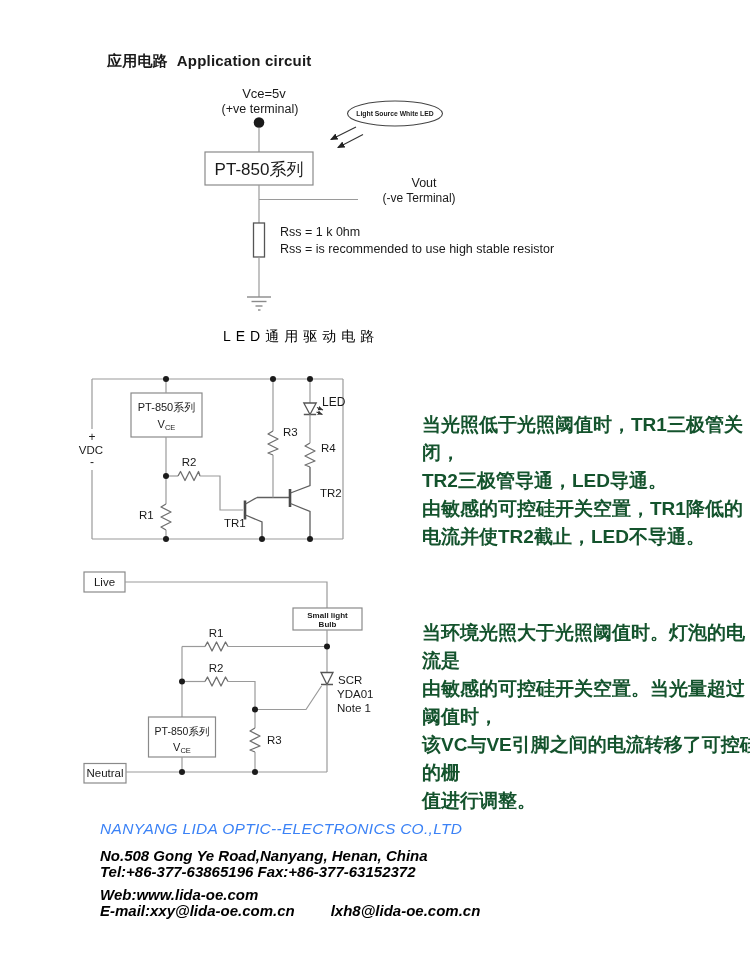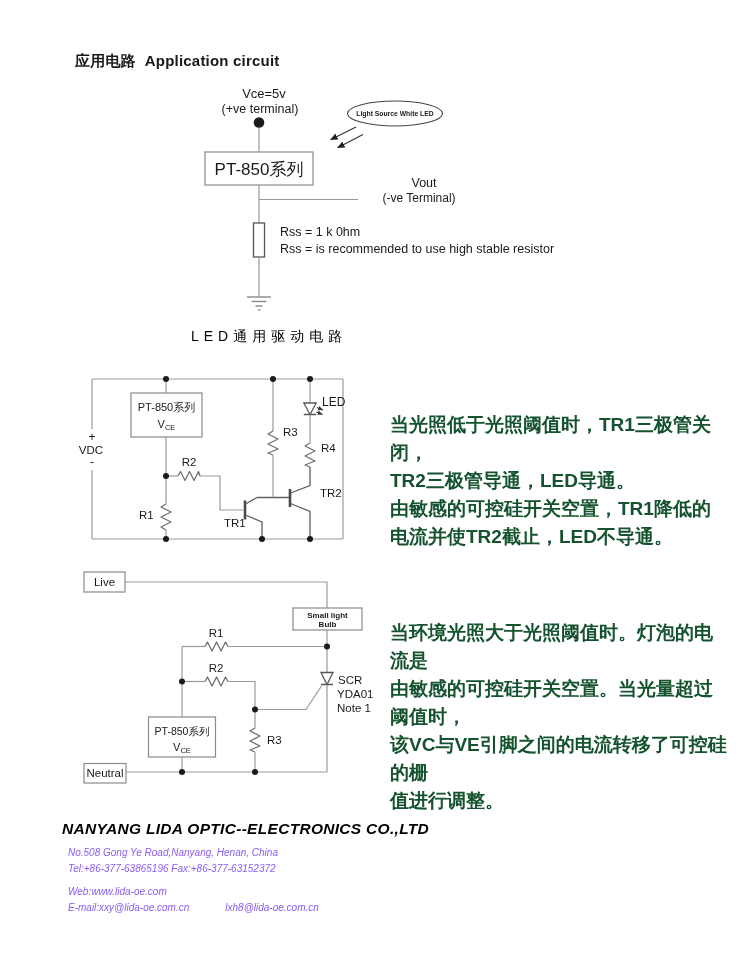--- a/index.html
+++ b/index.html
@@ -1,39 +1,39 @@
 <!DOCTYPE html>
 <html><head>
 <meta charset="utf-8">
 <style>
   html,body { margin:0; padding:0; background:#e8e8e8; }
   .page {
     position:relative; width:750px; height:970px; margin:0 auto;
     background:#ffffff; overflow:hidden;
     font-family:"Liberation Sans","DejaVu Sans",sans-serif; color:#1a1a1a;
   }
-  .abs { position:absolute; }
+  .abs { position:absolute;margin-left:32px; }
   .title { left:75px; top:52px; font-size:15px; font-weight:bold; letter-spacing:0.2px; }
   .title .en { margin-left:9px; }
   .led-heading { left:191px; top:328px; font-size:14px; letter-spacing:5px; color:#000000; }
   .desc { font-size:19px; line-height:28px; color:#14532d;font-weight:bold; }
   .desc-mid { left:390px; top:411px; width:330px; }
   .desc-bot { left:390px; top:619px; width:340px; }
   svg { position:absolute; overflow:visible; }
   svg text { fill:#1a1a1a; font-family:"Liberation Sans","DejaVu Sans",sans-serif; }
   .wire { stroke:#9a9a9a; stroke-width:1.2; fill:none; }
   .zig  { stroke:#6f6f6f; stroke-width:1.3; fill:none; stroke-linejoin:round; }
   .comp { stroke:#555; stroke-width:1.3; fill:#ffffff; }
   .boxr { stroke:#8a8a8a; stroke-width:1.2; fill:#ffffff; }
   .dot  { fill:#1b1b1b; }
   .tbar { stroke:#4a4a4a; stroke-width:2.6; }
   .tr   { stroke:#5f5f5f; stroke-width:1.3; fill:none; }
   .arrowln { stroke:#333; stroke-width:1.1; fill:none; }
-  .footer-company { left:62px; top:820px; font-size:15.5px; font-weight:bold; font-style:italic; letter-spacing:0.3px; color:#000000; }
-  .footer-line { left:68px; font-size:10px; font-style:italic; color:#8b5cf6; }
+  .footer-company { left:68px; top:820px; font-size:15.5px; font-weight:normal; font-style:italic; letter-spacing:0.3px; color:#3b82f6; }
+  .footer-line { left:68px; font-size:15px; font-style:italic; color:#000000;font-weight:bold; }
   .fl1 { top:847px; } .fl2 { top:863px; } .fl3 { top:886px; } .fl4 { top:902px; }
   .email-gap { display:inline-block; margin-left:36px; }
 </style>
 </head>
 <body>
 
 <div class="page">
 
   <div class="abs title">
     <span>应用电路</span><span class="en">Application circuit</span>

